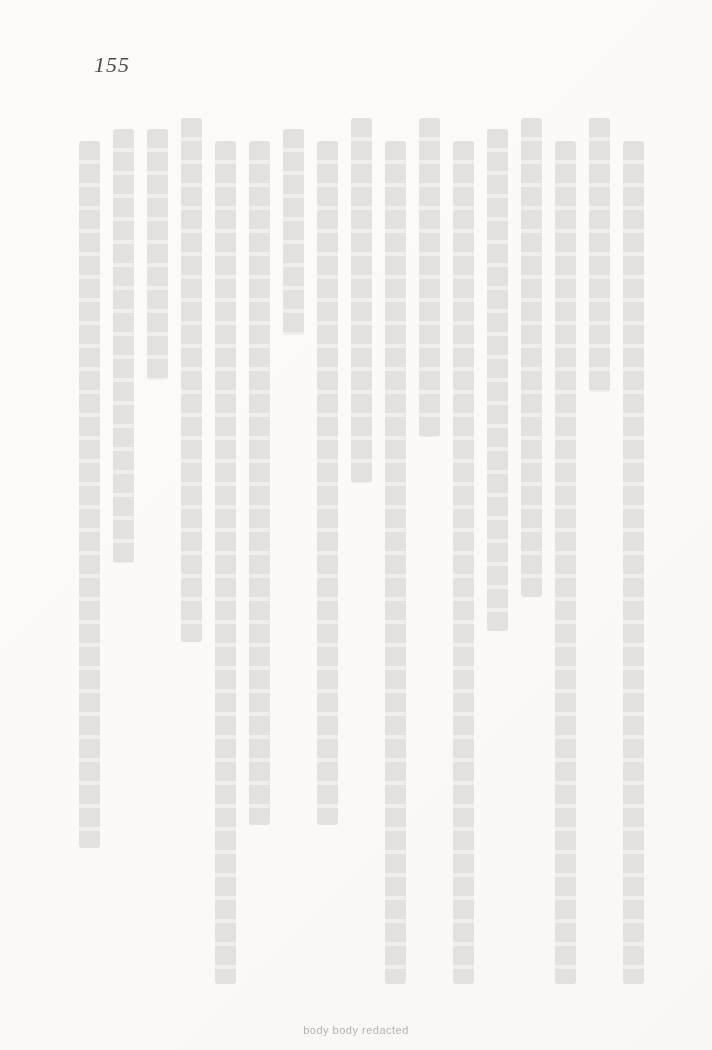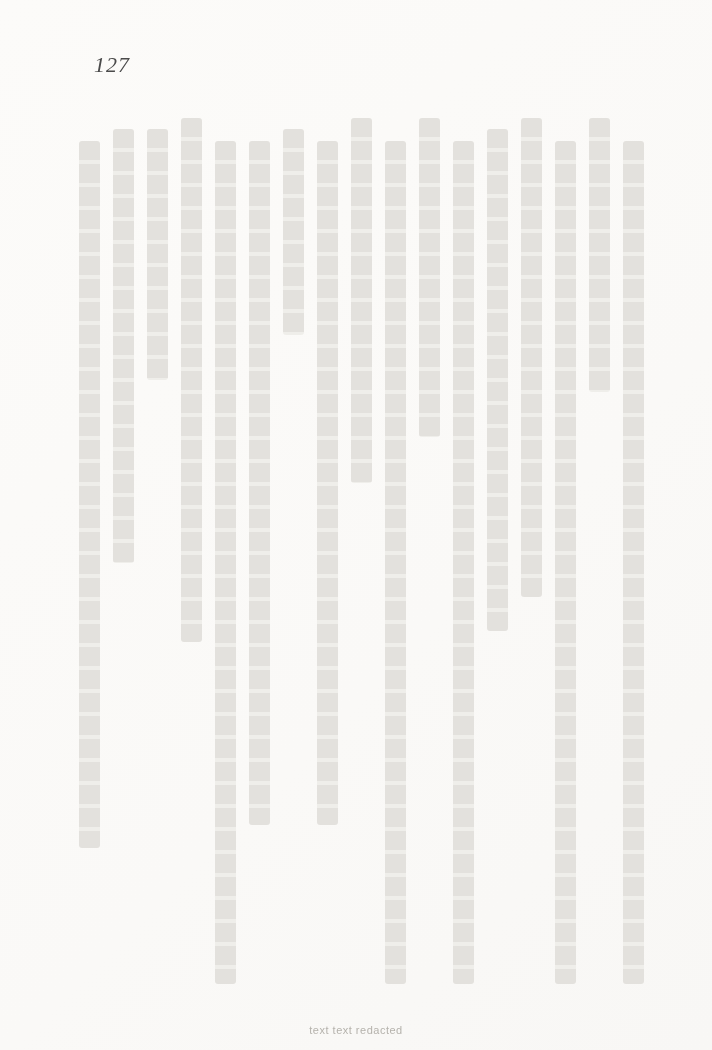--- a/index.html
+++ b/index.html
@@ -57,21 +57,21 @@
       #e3e1dd 19px,
       #efeeea 19px,
       #efeeea 23px
     );
   }
 </style>
 </head>
 <body>
 
 <div class="page">
-  <div class="page-number">127</div>
+  <div class="page-number">155</div>
 
   <div class="text-block" id="text-block">
       <div class="redacted-column" style="height: 843.6px; margin-top: 22.8px;"></div>
       <div class="redacted-column" style="height: 273.6px; margin-top: 0px;"></div>
       <div class="redacted-column" style="height: 843.6px; margin-top: 22.8px;"></div>
       <div class="redacted-column" style="height: 478.8px; margin-top: 0px;"></div>
       <div class="redacted-column" style="height: 501.6px; margin-top: 11.4px;"></div>
       <div class="redacted-column" style="height: 843.6px; margin-top: 22.8px;"></div>
       <div class="redacted-column" style="height: 319.2px; margin-top: 0px;"></div>
       <div class="redacted-column" style="height: 843.6px; margin-top: 22.8px;"></div>
@@ -79,14 +79,14 @@
       <div class="redacted-column" style="height: 684px; margin-top: 22.8px;"></div>
       <div class="redacted-column" style="height: 205.2px; margin-top: 11.4px;"></div>
       <div class="redacted-column" style="height: 684px; margin-top: 22.8px;"></div>
       <div class="redacted-column" style="height: 843.6px; margin-top: 22.8px;"></div>
       <div class="redacted-column" style="height: 524.4px; margin-top: 0px;"></div>
       <div class="redacted-column" style="height: 250.8px; margin-top: 11.4px;"></div>
       <div class="redacted-column" style="height: 433.2px; margin-top: 11.4px;"></div>
       <div class="redacted-column" style="height: 706.8px; margin-top: 22.8px;"></div>
     </div>
 
-  <div class="redaction-note">text text redacted</div>
+  <div class="redaction-note">body body redacted</div>
 </div>
 
 </body></html>

